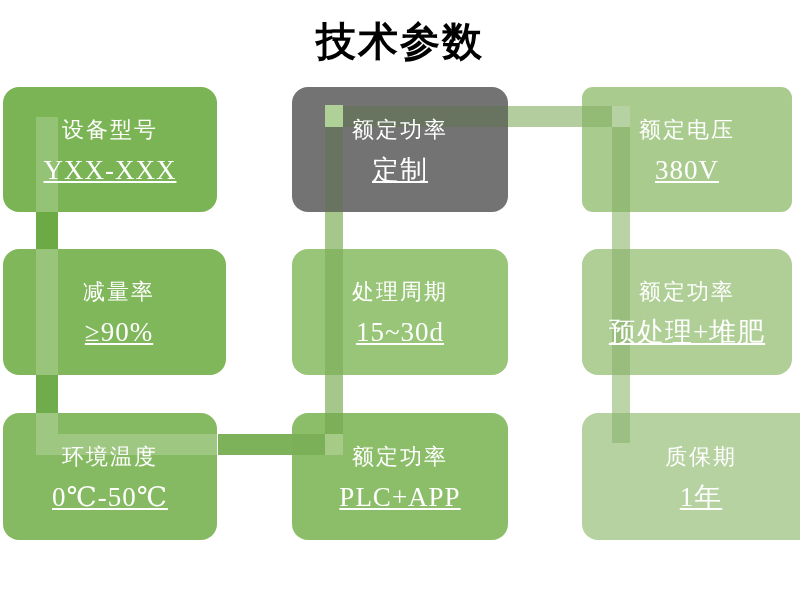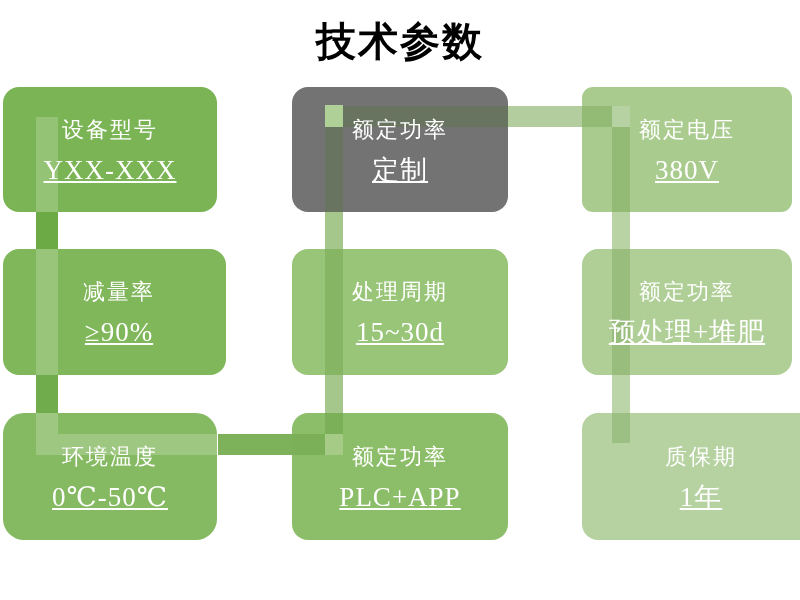--- a/index.html
+++ b/index.html
@@ -54,21 +54,21 @@
   </div>
   <div class="box" style="left: 292px; top: 249px; width: 216px; height: 126px; background: rgb(153, 197, 121);">
     <div class="label">处理周期</div>
     <div class="value">15~30d</div>
   </div>
   <div class="box" style="left: 582px; top: 249px; width: 210px; height: 126px; background: rgb(175, 207, 150);">
     <div class="label">额定功率</div>
     <div class="value">预处理+堆肥</div>
   </div>
 
-  <div class="box" style="left: 3px; top: 413px; width: 214px; height: 127px; background: rgb(134, 186, 98); border-radius: 21px;">
+  <div class="box" style="left: 3px; top: 413px; width: 214px; height: 127px; background: rgb(134, 186, 98);">
     <div class="label">环境温度</div>
     <div class="value">0℃-50℃</div>
   </div>
   <div class="box" style="left: 292px; top: 413px; width: 216px; height: 127px; background: rgb(140, 190, 105);">
     <div class="label">额定功率</div>
     <div class="value">PLC+APP</div>
   </div>
   <div class="box" style="left: 582px; top: 413px; width: 238px; height: 127px; background: rgb(181, 210, 160);">
     <div class="label">质保期</div>
     <div class="value">1年</div>

